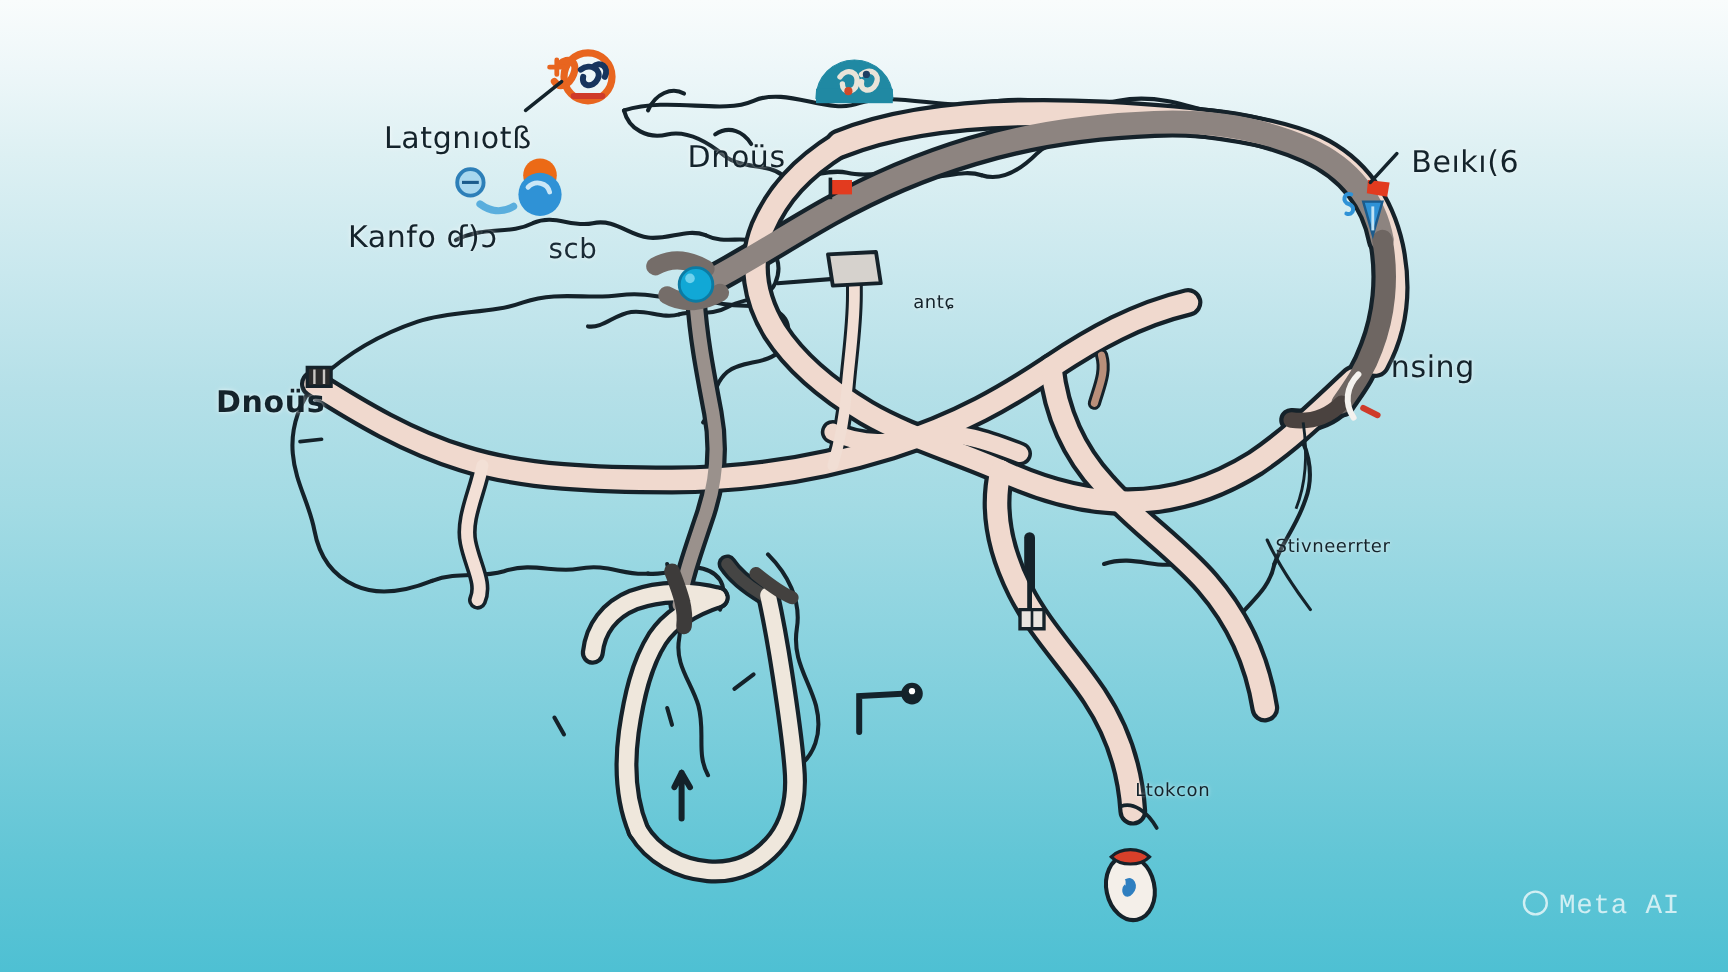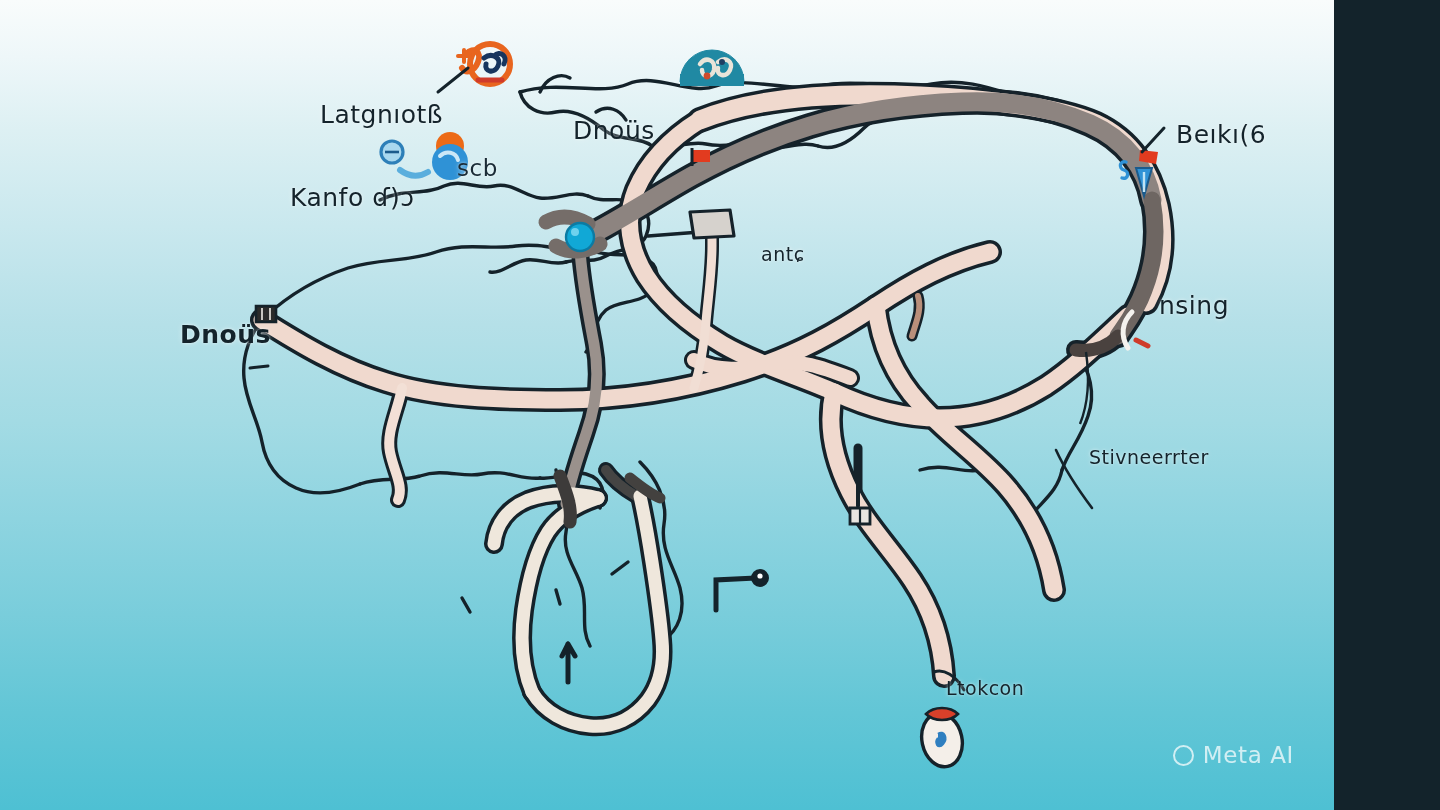--- a/index.html
+++ b/index.html
@@ -2,21 +2,21 @@
 <html><head>
 <meta charset="utf-8">
 <style>
   html, body {
     margin: 0;
     padding: 0;
     background: #13232b;
   }
   #stage {
     position: relative;
-    width: 1334px;
+    width: 1440px;
     height: 810px;
     overflow: hidden;
     font-family: "DejaVu Sans", sans-serif;
     background: linear-gradient(to bottom,
         #f9fcfc 0%,
         #eef7f9 7%,
         #ddf0f3 16%,
         #c9e8ee 28%,
         #b5e0e8 40%,
         #a3dbe4 52%,
@@ -34,34 +34,34 @@
   .lbl {
     position: absolute;
     color: #14232b;
     font-family: "DejaVu Sans", sans-serif;
     white-space: nowrap;
     letter-spacing: 0.5px;
     text-shadow: 0 0 3px rgba(255,255,255,0.55), 0 0 6px rgba(255,255,255,0.35);
     user-select: none;
   }
   .lbl-lg  { font-size: 25px; }
-  .lbl-md  { font-size: 23px; }
-  .lbl-sm  { font-size: 19px; }
+  .lbl-md  { font-size: 23px; margin-top: 40px; }
+  .lbl-sm  { font-size: 15px; }
 
   #watermark {
     position: absolute;
     right: 40px;
     bottom: 42px;
     display: flex;
-    align-items: center;
     gap: 9px;
     color: rgba(255,255,255,0.72);
     font-size: 23px;
     letter-spacing: 0.6px;
     user-select: none;
+    font-family: Liberation Mono, monospace;
   }
   #wm-ring {
     width: 21px;
     height: 21px;
     border: 2.2px solid rgba(255,255,255,0.72);
     border-radius: 50%;
     box-sizing: border-box;
   }
 </style>
 </head>
@@ -293,22 +293,22 @@
   <div class="lbl lbl-lg" style="left:290px; top:183px;">Kanfo ɗ)ɔ</div>
 
   <div class="lbl lbl-md" style="left:457px; top:155px; color:#1a2b36;">scb</div>
 
   <div class="lbl lbl-sm" style="left:761px; top:243px;">antɕ</div>
 
   <div class="lbl lbl-lg" style="left:1159px; top:291px;">nsing</div>
 
   <div class="lbl lbl-lg" style="left:180px; top:320px;font-weight:bold;">Dnoüs</div>
 
-  <div class="lbl lbl-sm" style="left:1089px; top:446px;">Stivneerrter</div>
-
-  <div class="lbl lbl-sm" style="left:946px; top:677px;">Ltokcon</div>
+  <div class="lbl lbl-sm" style="left:1063px; top:446px;">Stivneerrter</div>
+
+  <div class="lbl lbl-sm" style="left:946px; top:649px;">Ltokcon</div>
 
   <div id="watermark">
     <div id="wm-ring"></div>
     <span>Meta AI</span>
   </div>
 
 </div>
 
 </body></html>

